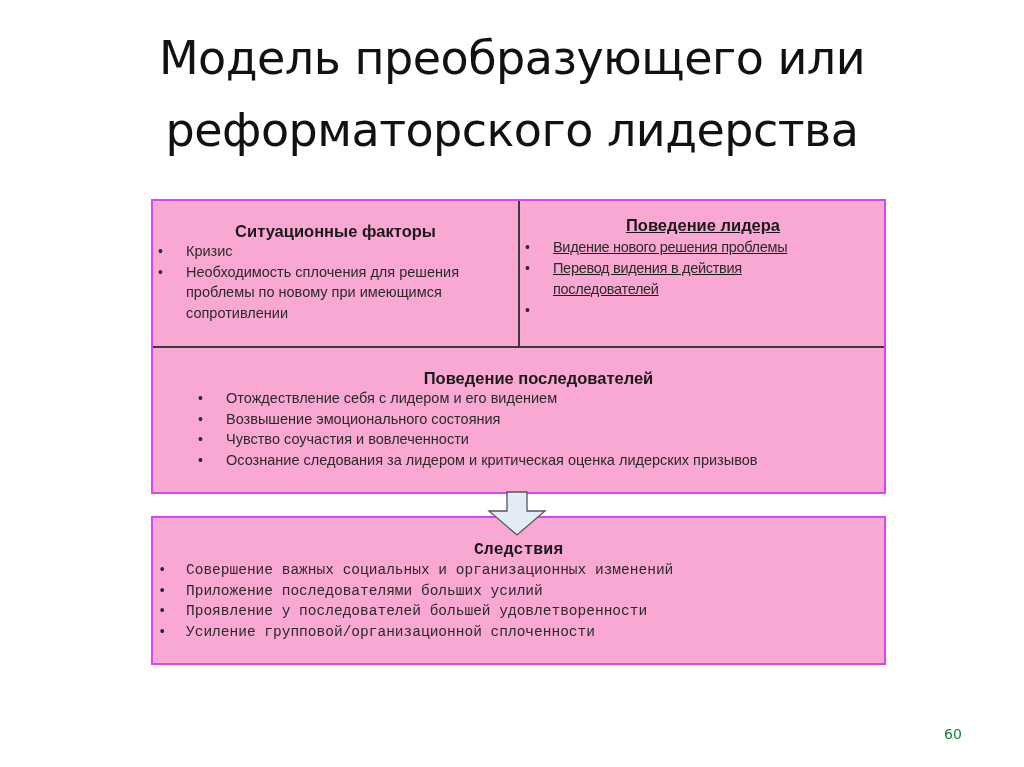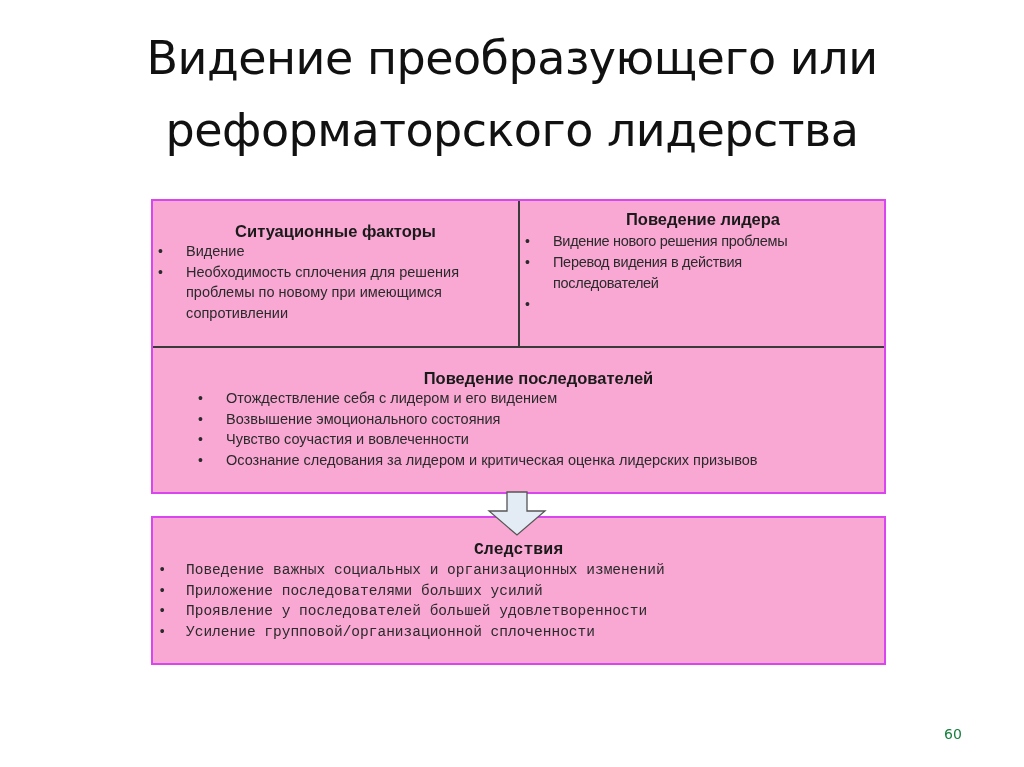--- a/index.html
+++ b/index.html
@@ -31,37 +31,37 @@
     .arrow { position: absolute; left: 484px; top: 491px; width: 66px; height: 48px; }
     .page-num {
       position: absolute; left: 944px; top: 726px; font-size: 14px; color: #15803d;
       font-family: "DejaVu Sans", sans-serif;
     }
   </style>
 </head>
 <body>
 
 <div class="title">
-  <div>Видение преобразующего или</div>
+  <div>Модель преобразующего или</div>
   <div>реформаторского лидерства</div>
 </div>
 
 <div class="box" style="left:151px; top:199px; width:735px; height:295px;">
 
   <div class="cell" style="left:0; top:0; width:365px; height:145px; padding-top:20px;">
     <div class="heading">Ситуационные факторы</div>
     <ul class="items">
-      <li><span class="bullet">•</span><span>Видение</span></li>
+      <li><span class="bullet">•</span><span>Кризис</span></li>
       <li style="padding-right:40px;"><span class="bullet">•</span><span>Необходимость сплочения для решения проблемы по новому при имеющимся сопротивлении</span></li>
     </ul>
   </div>
 
   <div class="divider-v" style="height:145px;"></div>
 
-  <div class="cell narrow" style="left:367px; top:0; width:366px; height:145px; padding-top:8px;">
+  <div class="cell narrow" style="left:367px; top:0; width:366px; height:145px; padding-top:14px;text-decoration:underline;">
     <div class="heading" style="margin-bottom:2px;">Поведение лидера</div>
     <ul class="items">
       <li style="line-height:21px;"><span class="bullet">•</span><span>Видение нового решения проблемы</span></li>
       <li style="line-height:21px; padding-right:80px;"><span class="bullet">•</span><span>Перевод видения в действия последователей</span></li>
       <li style="line-height:21px;"><span class="bullet">•</span></li>
     </ul>
   </div>
 
   <div style="position:absolute; left:0; right:0; top:145px; height:2px; background:#3a3a3a;"></div>
 
@@ -72,21 +72,21 @@
       <li><span class="bullet">•</span><span>Возвышение эмоционального состояния</span></li>
       <li><span class="bullet">•</span><span>Чувство соучастия и вовлеченности</span></li>
       <li><span class="bullet">•</span><span>Осознание следования за лидером и критическая оценка лидерских призывов</span></li>
     </ul>
   </div>
 </div>
 
 <div class="box" style="left:151px; top:516px; width:735px; height:149px; padding-top:22px;font-family:Liberation Mono, monospace;">
   <div class="heading">Следствия</div>
   <ul class="items">
-    <li><span class="bullet">•</span><span>Поведение важных социальных и организационных изменений</span></li>
+    <li><span class="bullet">•</span><span>Совершение важных социальных и организационных изменений</span></li>
     <li><span class="bullet">•</span><span>Приложение последователями больших усилий</span></li>
     <li><span class="bullet">•</span><span>Проявление у последователей большей удовлетворенности</span></li>
     <li><span class="bullet">•</span><span>Усиление групповой/организационной сплоченности</span></li>
   </ul>
 </div>
 
 <svg class="arrow" viewBox="0 0 66 48">
   <polygon points="23,1 43,1 43,20 61,20 33,44 5,20 23,20" fill="#e3ebf5" stroke="#555555" stroke-width="1.3"></polygon>
 </svg>
 

